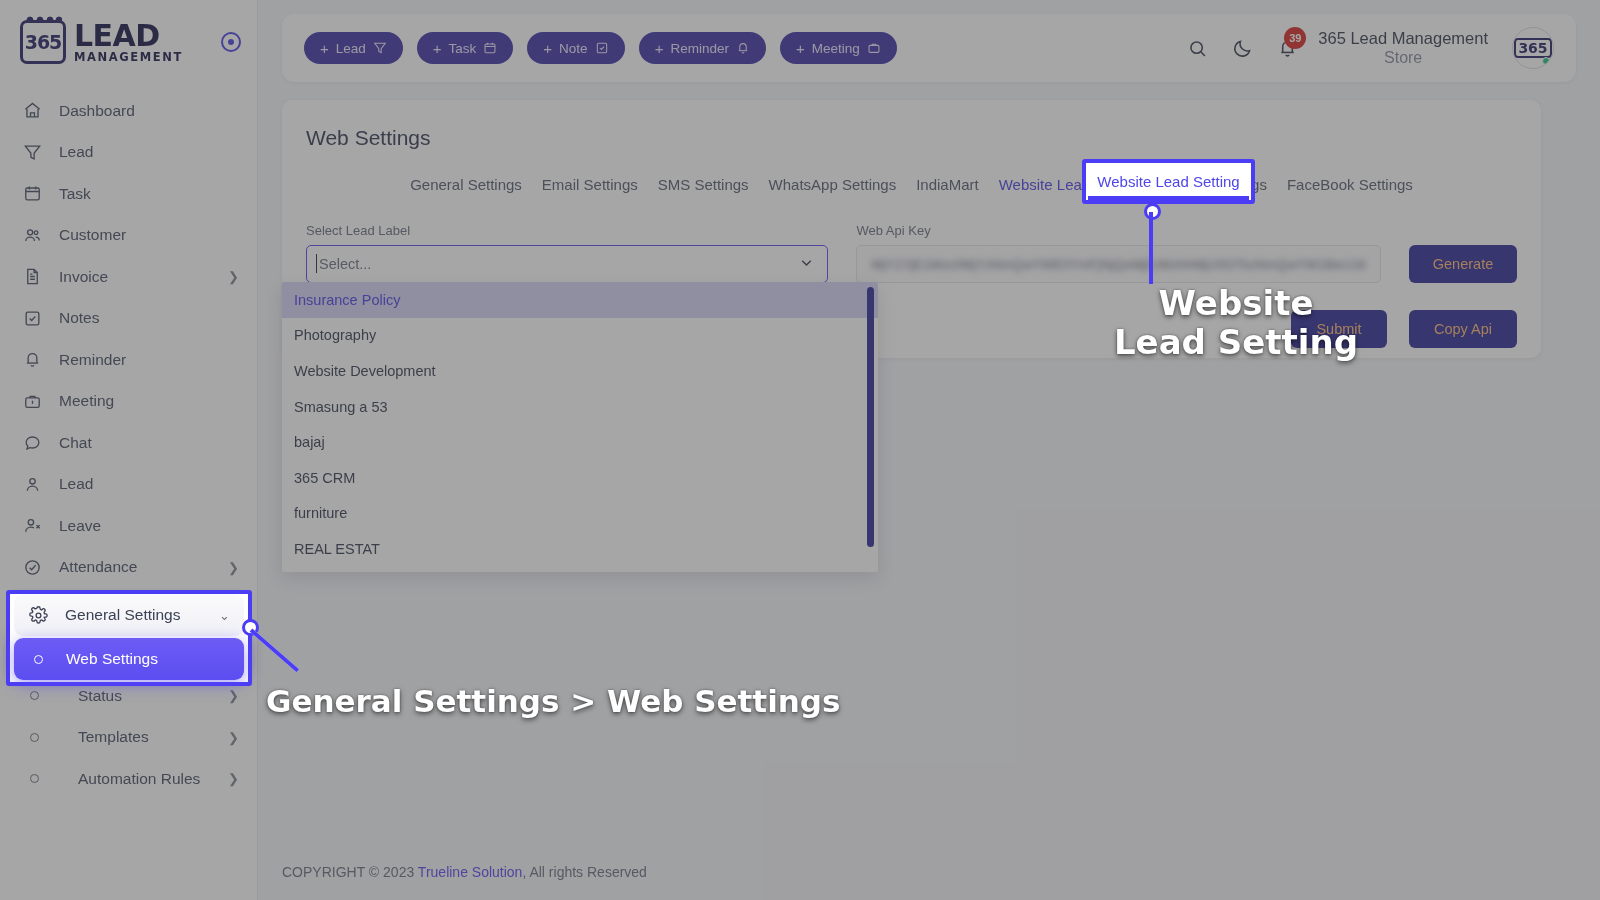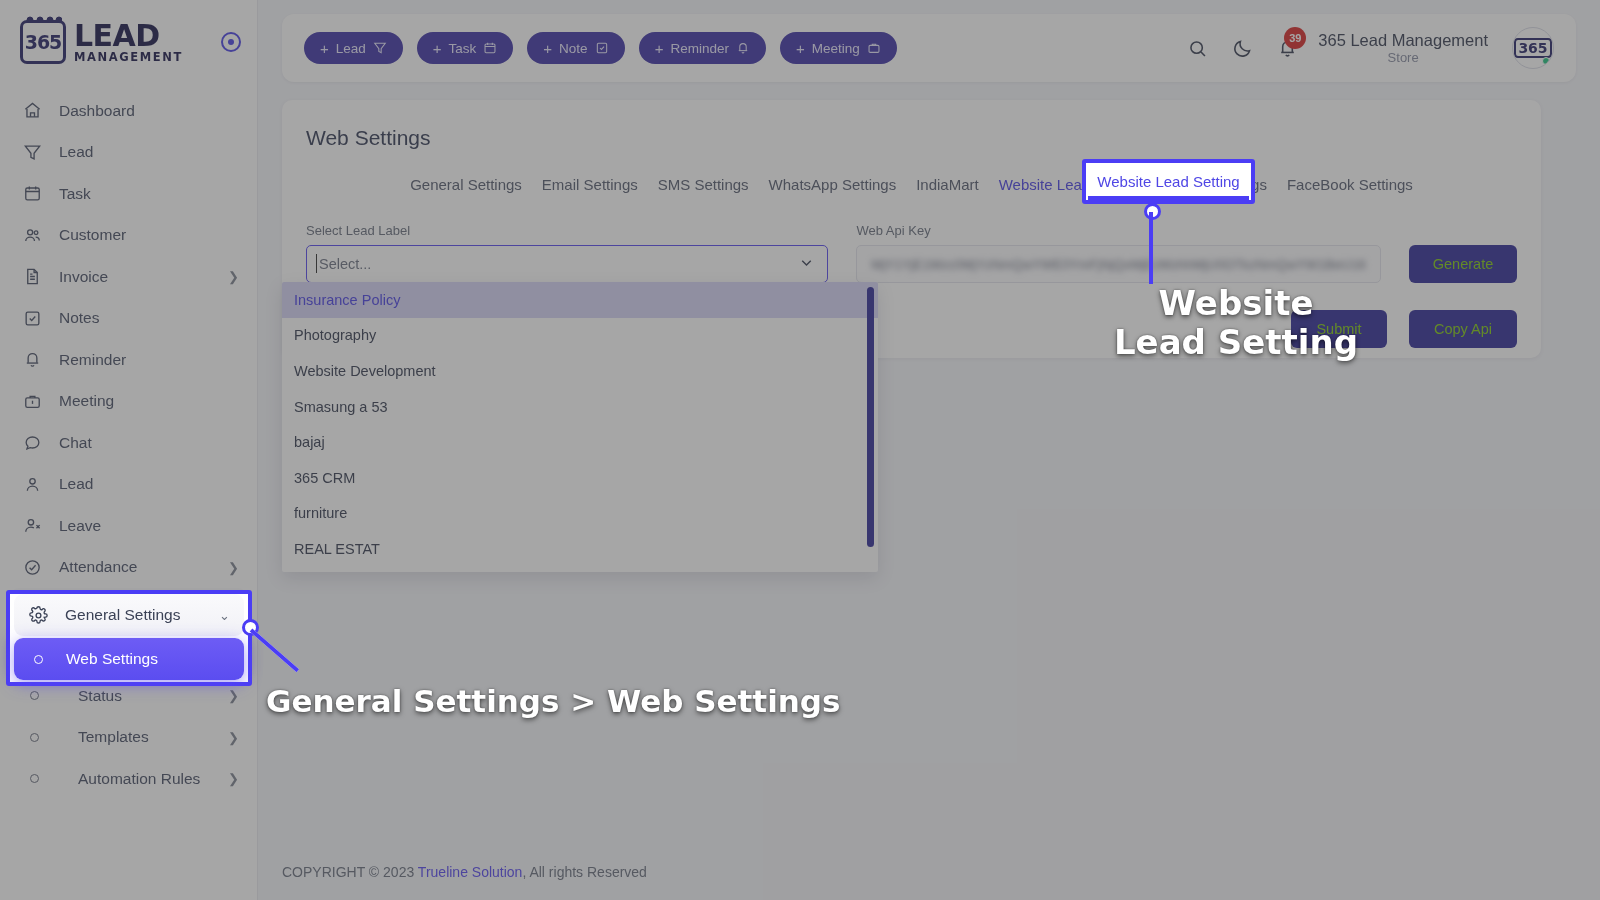--- a/index.html
+++ b/index.html
@@ -122,21 +122,21 @@
   .tb-icon { color:#3b4256; cursor:pointer; display:flex; align-items:center; }
   .bell-wrap { position:relative; }
   .bell-badge {
     position:absolute; top:-11px; left:7px;
     background:#d92d2d; color:#fff; font-size:11px; font-weight:700;
     min-width:22px; height:22px; border-radius:11px;
     display:flex; align-items:center; justify-content:center; padding:0 3px;
   }
   .acct { text-align:center; line-height:1.25; margin-left:-4px;}
   .acct .nm { font-size:16.5px; color:#3b4256; }
-  .acct .sub { font-size:13px; color:#8a8fa3; }
+  .acct .sub { font-size:16px; color:#8a8fa3; }
   .avatar {
     width:42px;height:42px;border-radius:50%;border:1px solid #d9dbe6;
     background:#fff; display:flex;align-items:center;justify-content:center; position:relative;
     overflow:hidden;
   }
   .avatar .mini {
     font-family:"DejaVu Sans",sans-serif; font-weight:700;font-size:14px;color:#2b2a6b;
     border:2px solid #2b2a6b; border-radius:4px; padding:1px 2px; line-height:1;
   }
   .avatar .online {
@@ -184,21 +184,21 @@
   .apikey {
     height:38px; border:1px solid #e3e4ec; border-radius:5px;
     background:#fbfbfd; display:flex; align-items:center; padding:0 14px;
     overflow:hidden;
   }
   .apikey .blur {
     font-size:13px; color:#6a6f82; filter: blur(3.1px); white-space:nowrap;
     letter-spacing:.2px;
   }
   .btn {
-    border-radius:6px; background:#35309a; color:#84cc16;
+    border-radius:6px; background:#35309a; color:#fdba74;
     font-size:14.5px; display:flex; align-items:center; justify-content:center;
     cursor:pointer; white-space:nowrap;
   }
   .btn-generate { width:108px; height:38px; margin-left:28px; }
   .btn-row { display:flex; gap:22px; margin-top:27px; justify-content:flex-end; }
   .btn-submit { width:96px; height:38px; }
   .btn-copy { width:108px; height:38px; }
 
   
   .dropdown {

